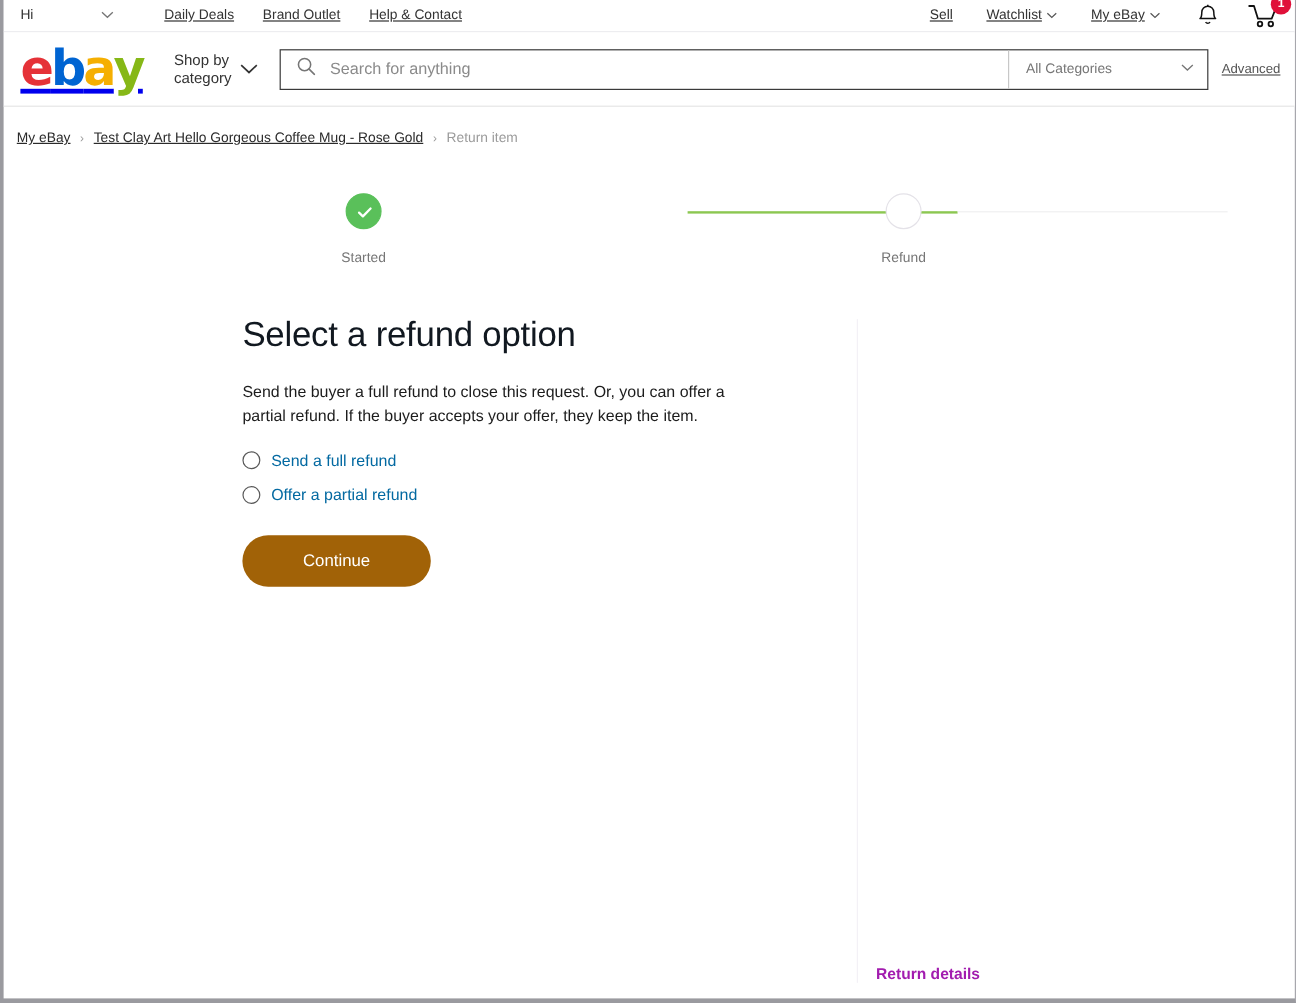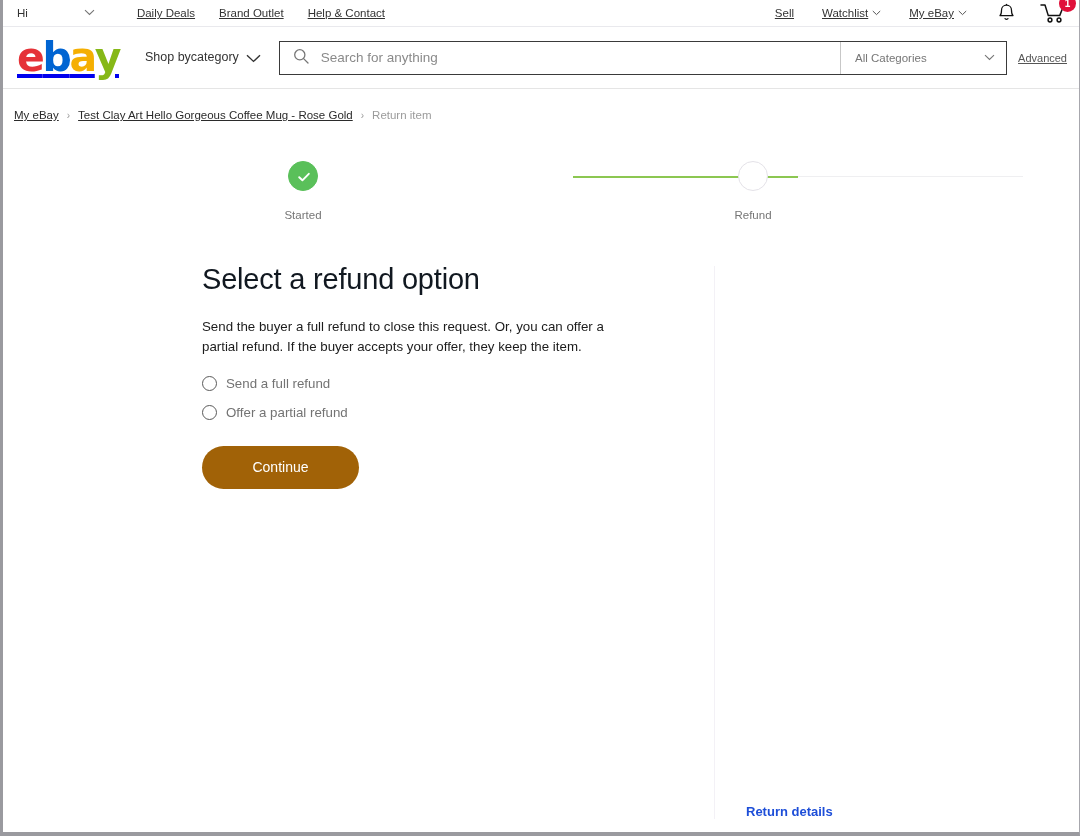--- a/index.html
+++ b/index.html
@@ -65,21 +65,21 @@
   }
   .logo span{display:inline-block;}
   .l-e{color:#e53238;}
   .l-b{color:#0064d2;}
   .l-a{color:#f5af02;}
   .l-y{color:#86b817;}
   .shopby{
     display:flex;align-items:center;gap:7px;
     font-size:12.5px;color:#333;line-height:1.2;margin-right:18px;
   }
-  .shopby-text{display:flex;}
+  .shopby-text{display:flex;flex-direction:column;}
   .shopby-chev{font-size:15px;color:#333;}
   .searchwrap{
     display:flex;align-items:stretch;
     height:34px;flex:1;
     border:1px solid #3a3a3a;
     box-sizing:border-box;
     background:#fff;
   }
   .search-field{
     flex:1;display:flex;align-items:center;gap:10px;padding-left:13px;
@@ -169,35 +169,35 @@
   .options{margin-top:19px;}
   .option{
     display:flex;align-items:center;gap:9px;
     margin-bottom:14px;cursor:pointer;
   }
   .radio{
     width:15px;height:15px;border-radius:50%;
     border:1.4px solid #5a5a5a;box-sizing:border-box;
     background:#fff;flex:none;
   }
-  .option-label{font-size:13.3px;color:#737373;}
+  .option-label{font-size:13.3px;color:#0369a1;}
   .continue-btn{
     margin-top:26px;
     width:157px;height:43px;
     border-radius:22px;border:none;
     background:#a16207;color:#ffffff;
     font-size:14px;font-family:Liberation Sans, sans-serif;
     display:flex;align-items:center;justify-content:center;
     cursor:default;
   }
 
   
   .return-details{
-    position:absolute;left:743px;top:804px;
-    font-size:13px;color:#1d4ed8;font-weight:bold;
+    position:absolute;left:727px;top:804px;
+    font-size:13px;color:#a21caf;font-weight:bold;
     text-decoration:none;
   }
 </style>
 </head>
 <body>
 
 <div class="viewport">
 
   <div class="topbar">
     <div class="topbar-left">

